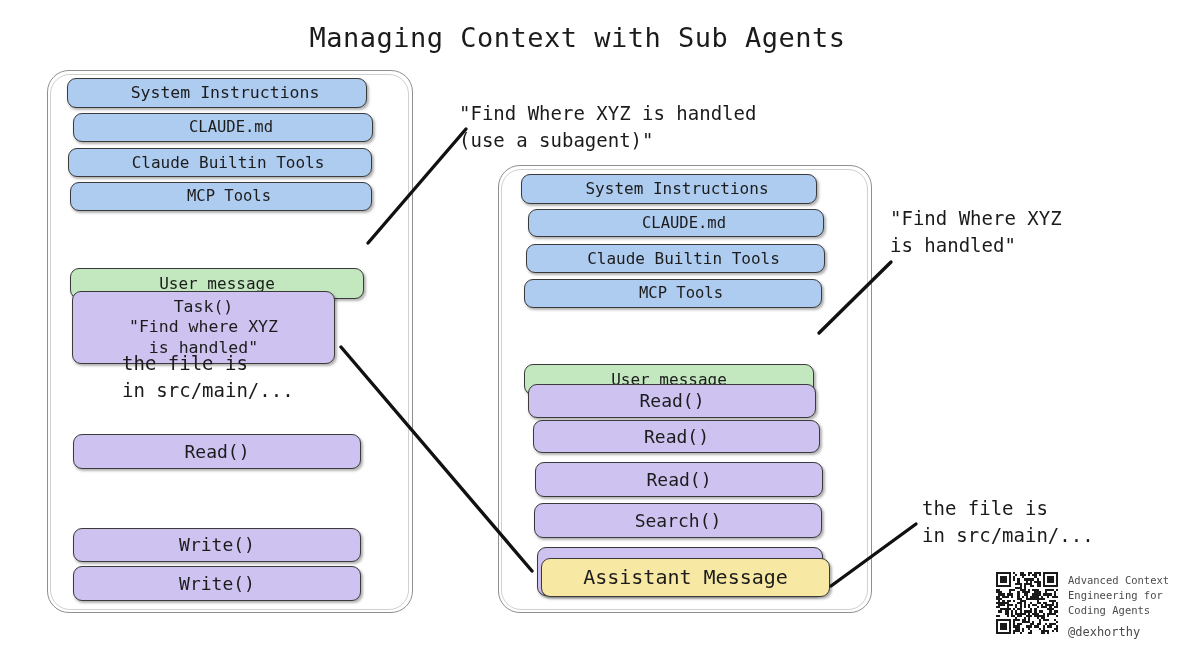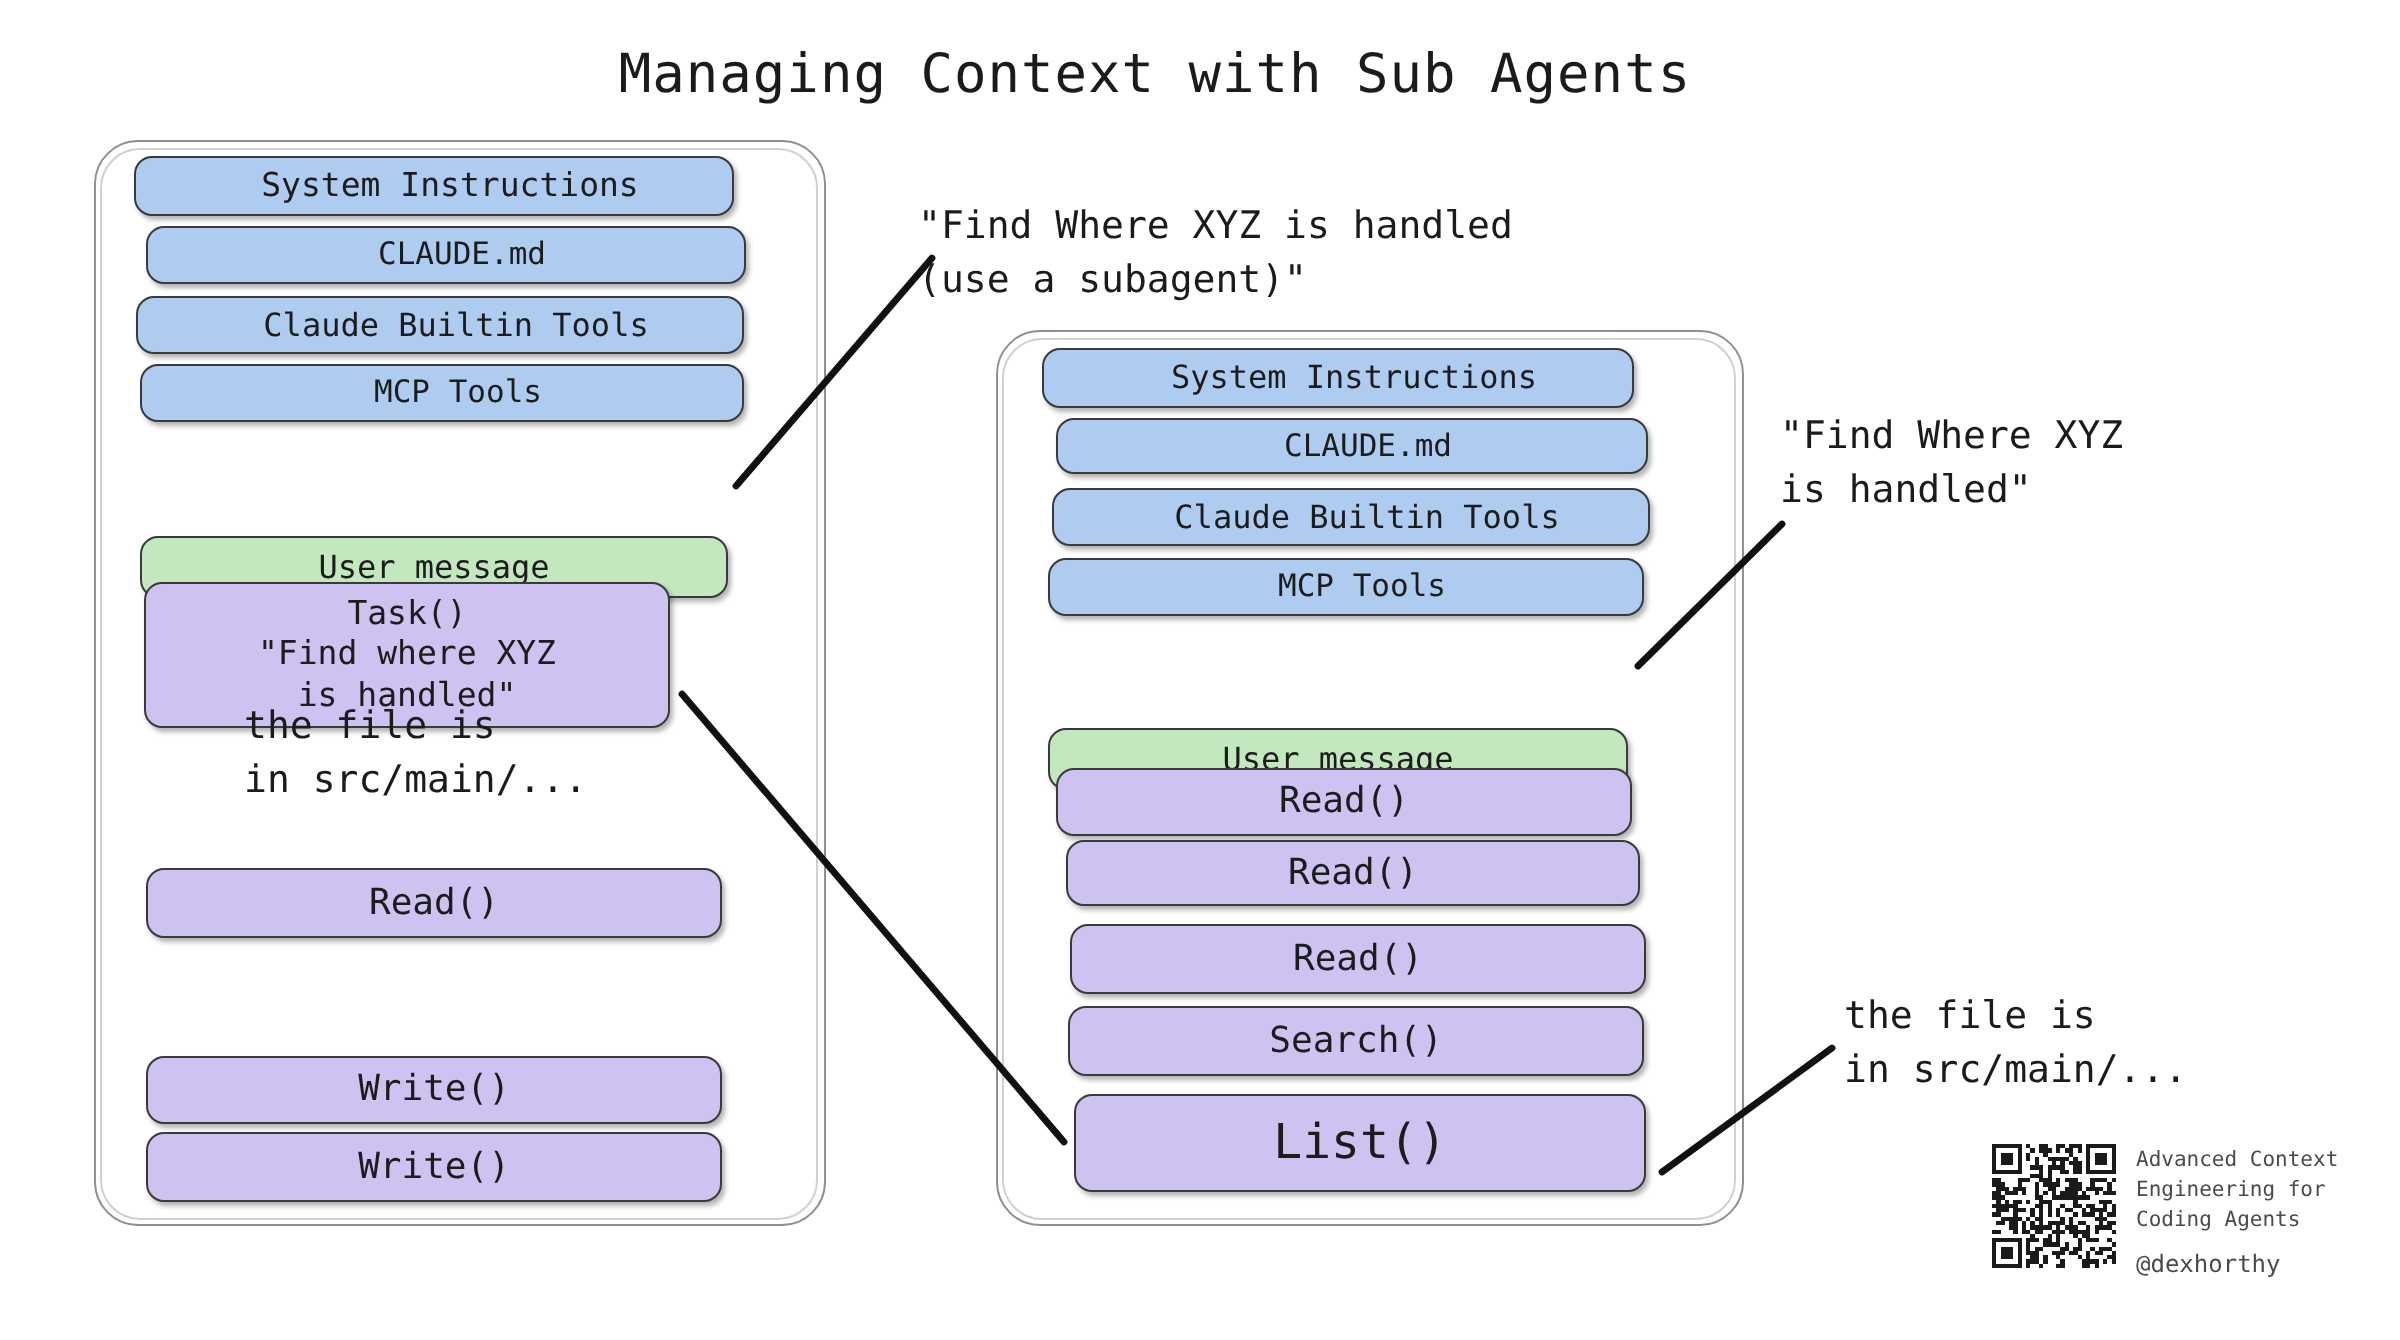--- a/index.html
+++ b/index.html
@@ -144,20 +144,23 @@
     </div>
 
   <div class="blk purple" style="left:534px;top:474px;width:288px;height:35px;font-size:18px;">
     <span>Search()</span>
     </div>
 
   <div class="blk purple" style="left:537px;top:518px;width:286px;height:49px;font-size:24px;">
     <span>List()</span>
     </div>
 
+  <div class="blk yellow" style="left:541px;top:558px;width:289px;height:39px;font-size:20px;">
+    <span>Assistant Message</span>
+    </div>
 
   <div class="note" style="left:459px;top:100px;">"Find Where XYZ is handled
 (use a subagent)"</div>
 
   <div class="note" style="left:890px;top:205px;">"Find Where XYZ
 is handled"</div>
 
   <div class="note" style="left:922px;top:495px;">the file is
 in src/main/...</div>
 

